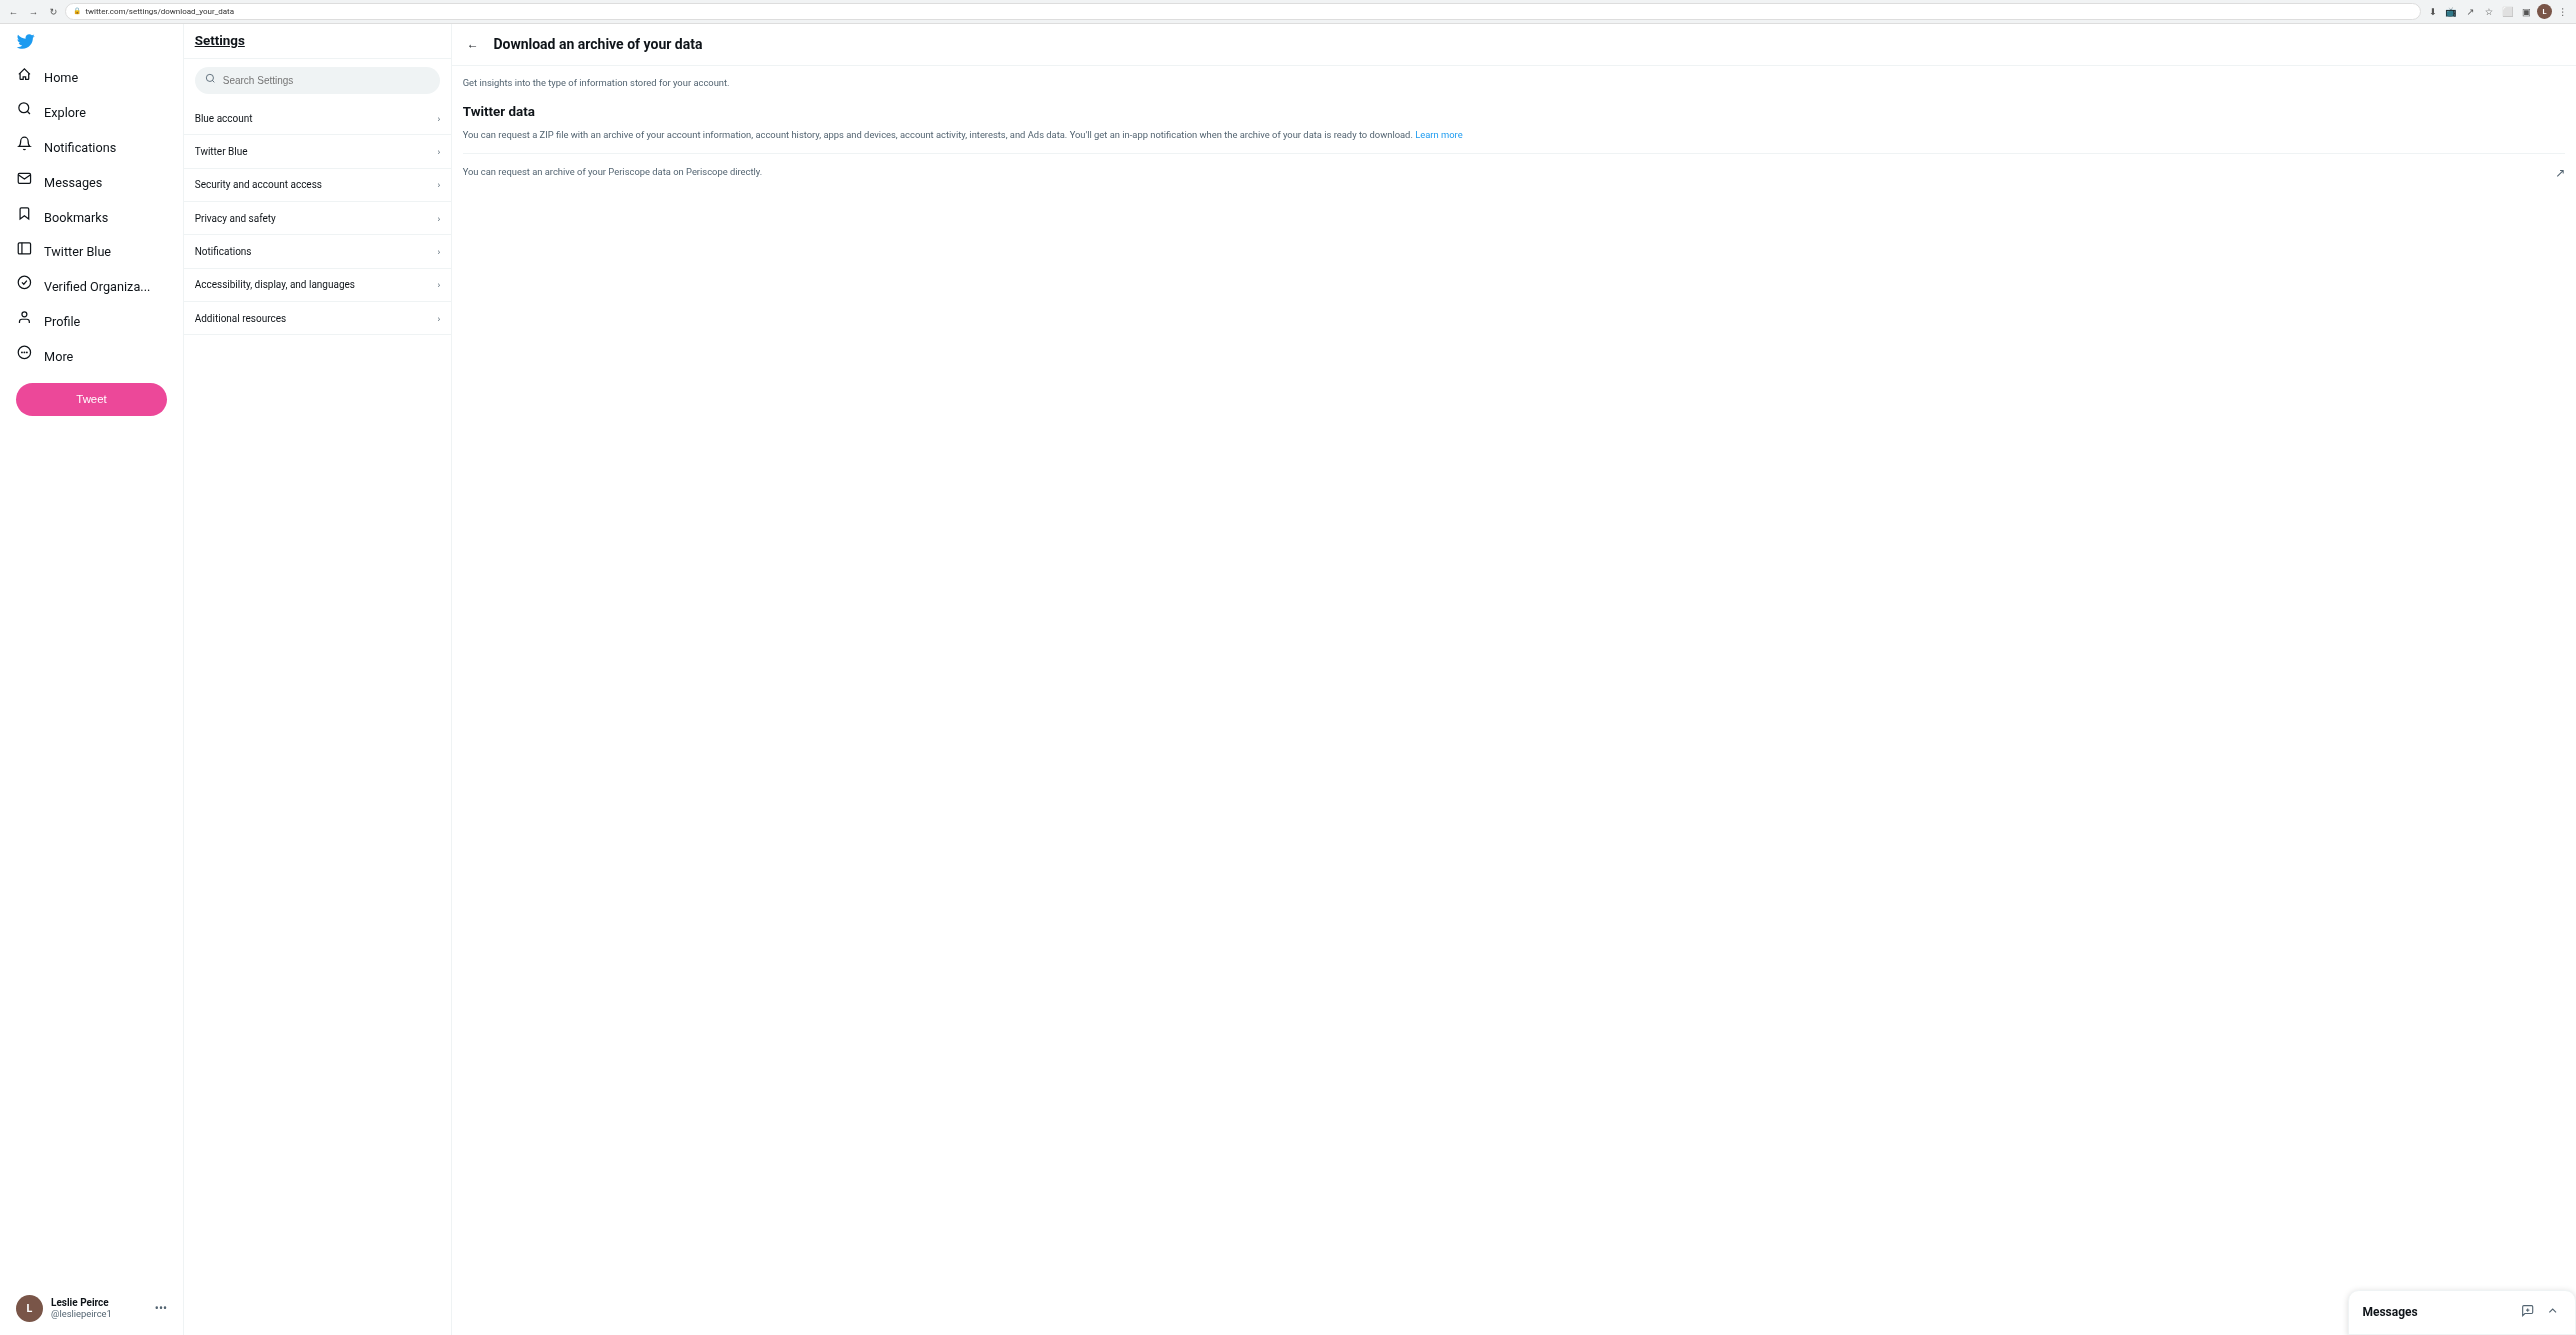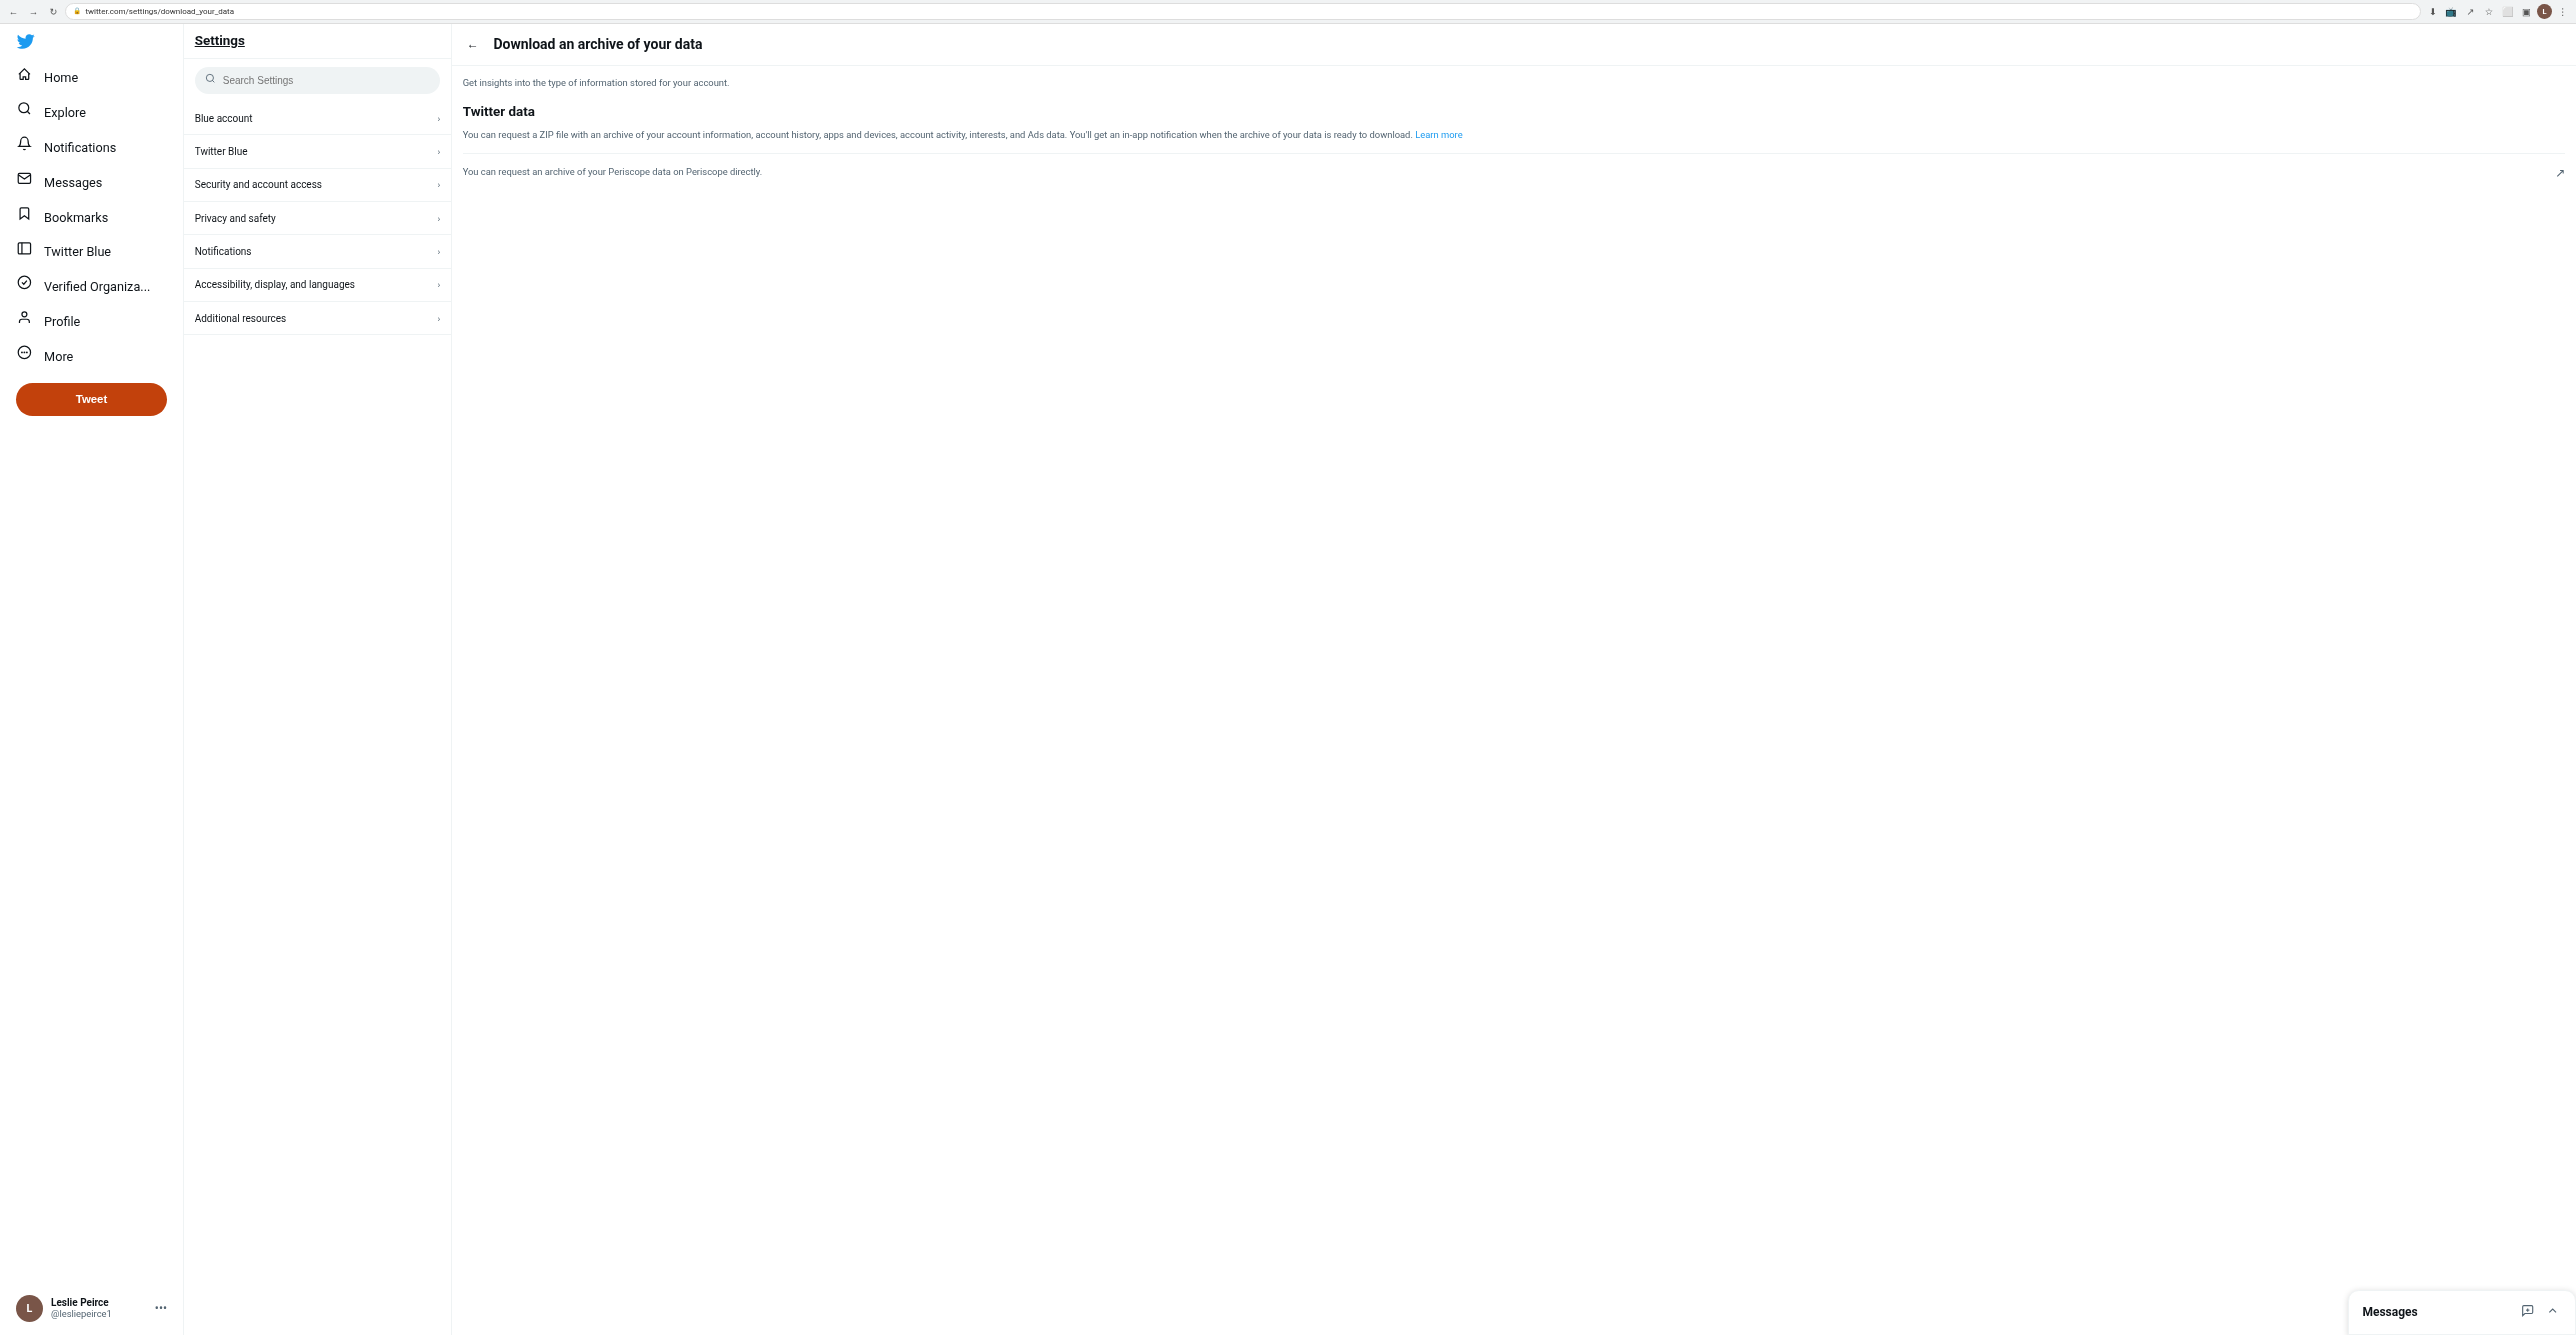--- a/index.html
+++ b/index.html
@@ -109,27 +109,27 @@
     .nav-icon {
       font-size: 14.8px;
       width: 17.4px;
       text-align: center;
       flex-shrink: 0;
     }
     .nav-label { font-size: 12.7px; }
 
     .tweet-button {
       margin: 10.7px 8px;
-      background: #c2410c;
+      background: #ec4899;
       color: #fff;
       border: none;
       border-radius: 6708px;
       padding: 10.7px;
       font-size: 11.4px;
-      font-weight: 700;
+      font-weight: 400;
       cursor: pointer;
       text-align: center;
       width: calc(100% - 16px);
     }
 
     .user-info {
       display: flex;
       align-items: center;
       gap: 8px;
       padding: 8px;

